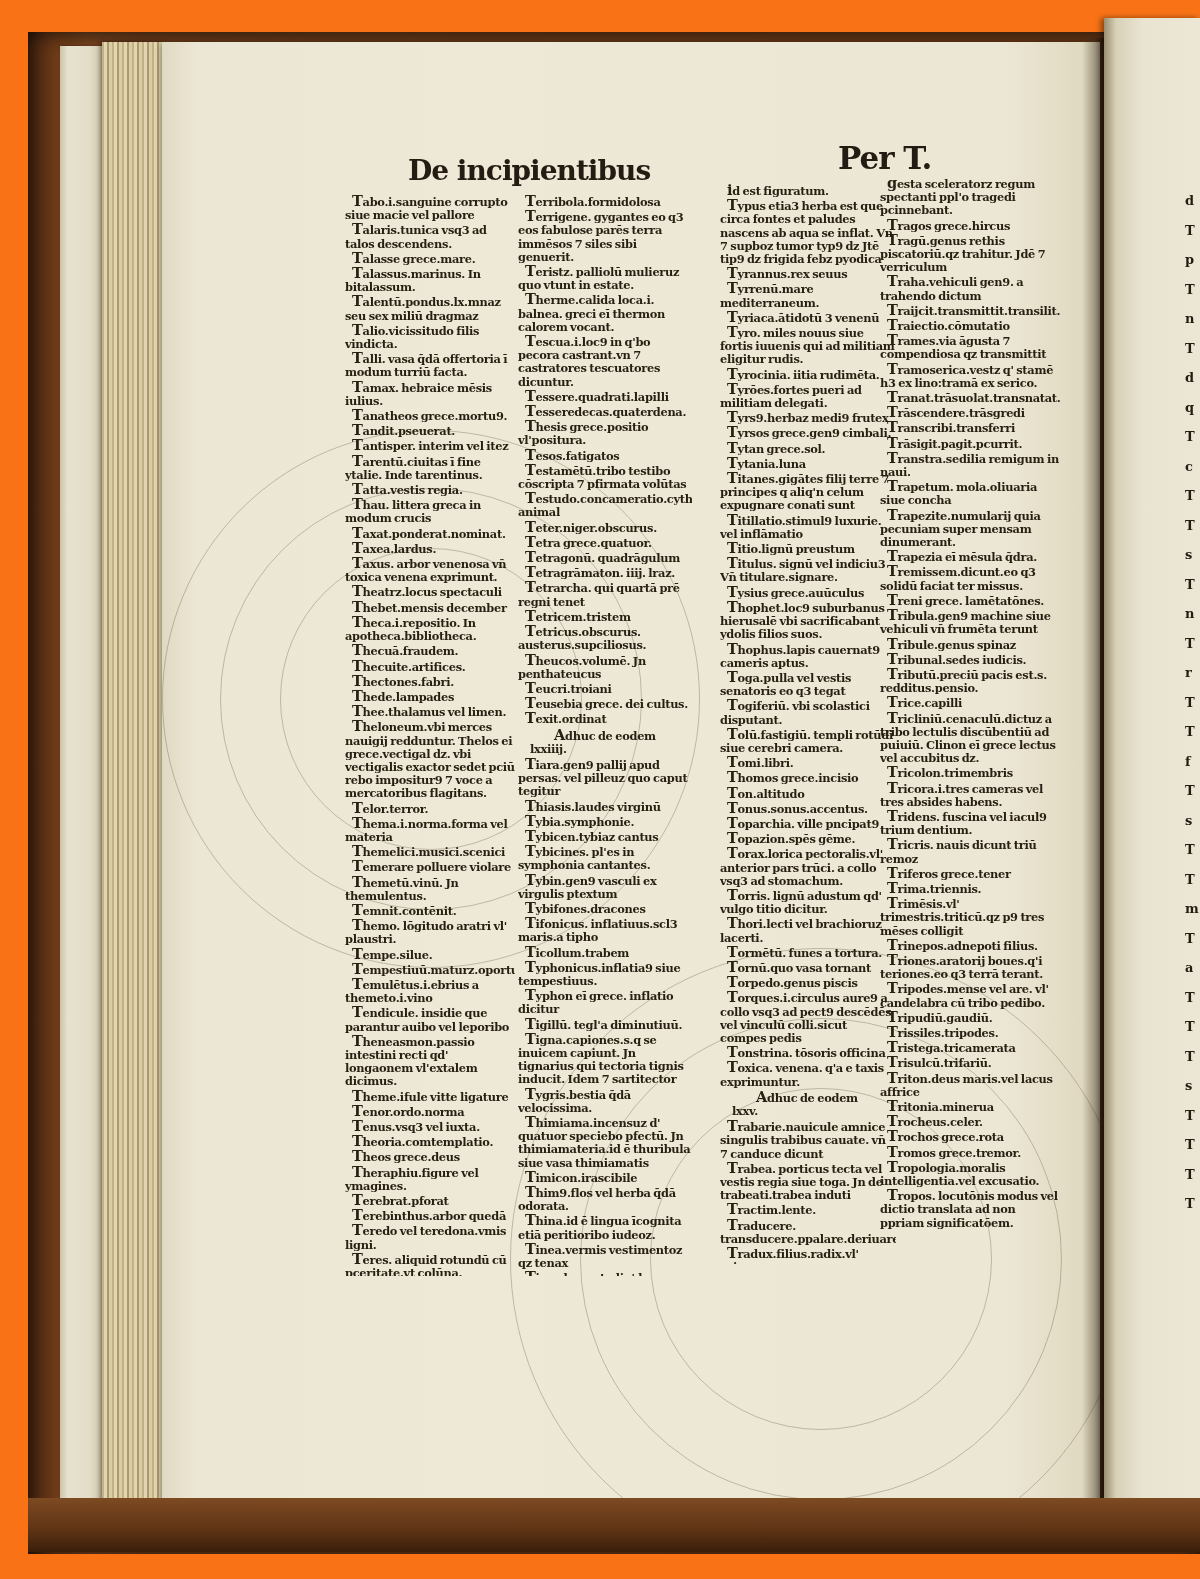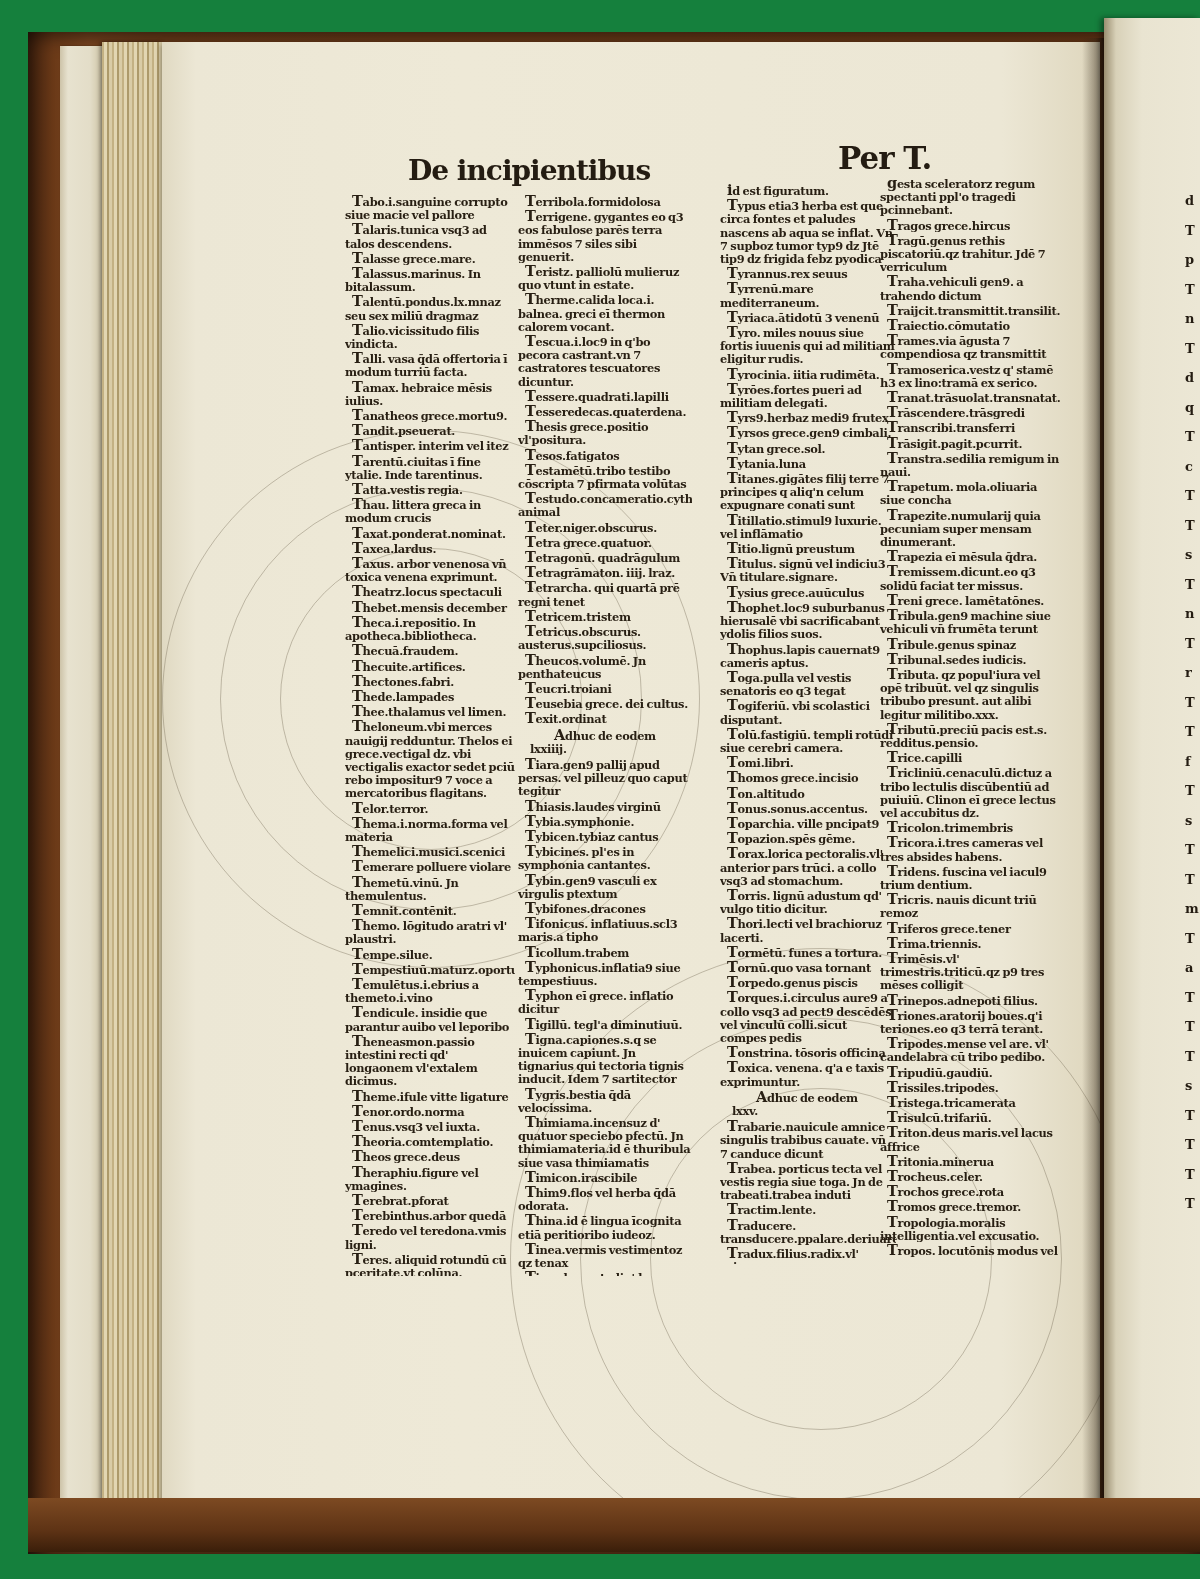--- a/index.html
+++ b/index.html
@@ -1,16 +1,16 @@
 <!DOCTYPE html>
 <html><head>
 <meta charset="utf-8">
 <style>
   html,body{margin:0;padding:0;background:#000;}
-  .scene{position:relative;width:1200px;height:1579px;background:#15803d;overflow:hidden;
+  .scene{position:relative;width:1200px;height:1579px;background:#f97316;overflow:hidden;
          font-family:"DejaVu Serif", serif;}
   
   .book-cover{position:absolute;left:28px;top:32px;width:1172px;height:1522px;
     background:linear-gradient(90deg,#4a2610 0,#6b3a18 26px,#7a4520 60px,#6f3e1b 120px,#6b3a18 100%);
     box-shadow:0 0 22px rgba(0,0,0,.8) inset;}
   .cover-bottom{position:absolute;left:28px;top:1498px;width:1172px;height:54px;
     background:linear-gradient(180deg,#7d4a22 0,#5e3315 60%,#3a1e0a 100%);}
   
   .flyleaf{position:absolute;left:60px;top:46px;width:42px;height:1464px;
     background:linear-gradient(90deg,#cdc3a8 0,#e7e2cf 8px,#e3ddc8 30px,#cfc5a6 100%);
@@ -227,21 +227,20 @@
         <p class="entry">Trāsigit.pagit.pcurrit.</p>
         <p class="entry">Transtra.sedilia remigum in naui.</p>
         <p class="entry">Trapetum. mola.oliuaria siue concha</p>
         <p class="entry">Trapezite.numularij quia pecuniam super mensam dinumerant.</p>
         <p class="entry">Trapezia eī mēsula q̄dra.</p>
         <p class="entry">Tremissem.dicunt.eo q3 solidū faciat ter missus.</p>
         <p class="entry">Treni grece. lamētatōnes.</p>
         <p class="entry">Tribula.gen9 machine siue vehiculi vn̄ frumēta terunt</p>
         <p class="entry">Tribule.genus spinaz</p>
         <p class="entry">Tribunal.sedes iudicis.</p>
-        <p class="entry">Tributa. qz popul'iura vel opē tribuūt. vel qz singulis tribubo presunt. aut alibi legitur militibo.xxx.</p>
         <p class="entry">Tributū.preciū pacis est.s. redditus.pensio.</p>
         <p class="entry">Trice.capilli</p>
         <p class="entry">Tricliniū.cenaculū.dictuz a tribo lectulis discūbentiū ad puiuiū. Clinon eī grece lectus vel accubitus dz.</p>
         <p class="entry">Tricolon.trimembris</p>
         <p class="entry">Tricora.i.tres cameras vel tres absides habens.</p>
         <p class="entry">Tridens. fuscina vel iacul9 trium dentium.</p>
         <p class="entry">Tricris. nauis dicunt triū remoz</p>
         <p class="entry">Triferos grece.tener</p>
         <p class="entry">Trima.triennis.</p>
         <p class="entry">Trimēsis.vl' trimestris.triticū.qz p9 tres mēses colligit</p>

